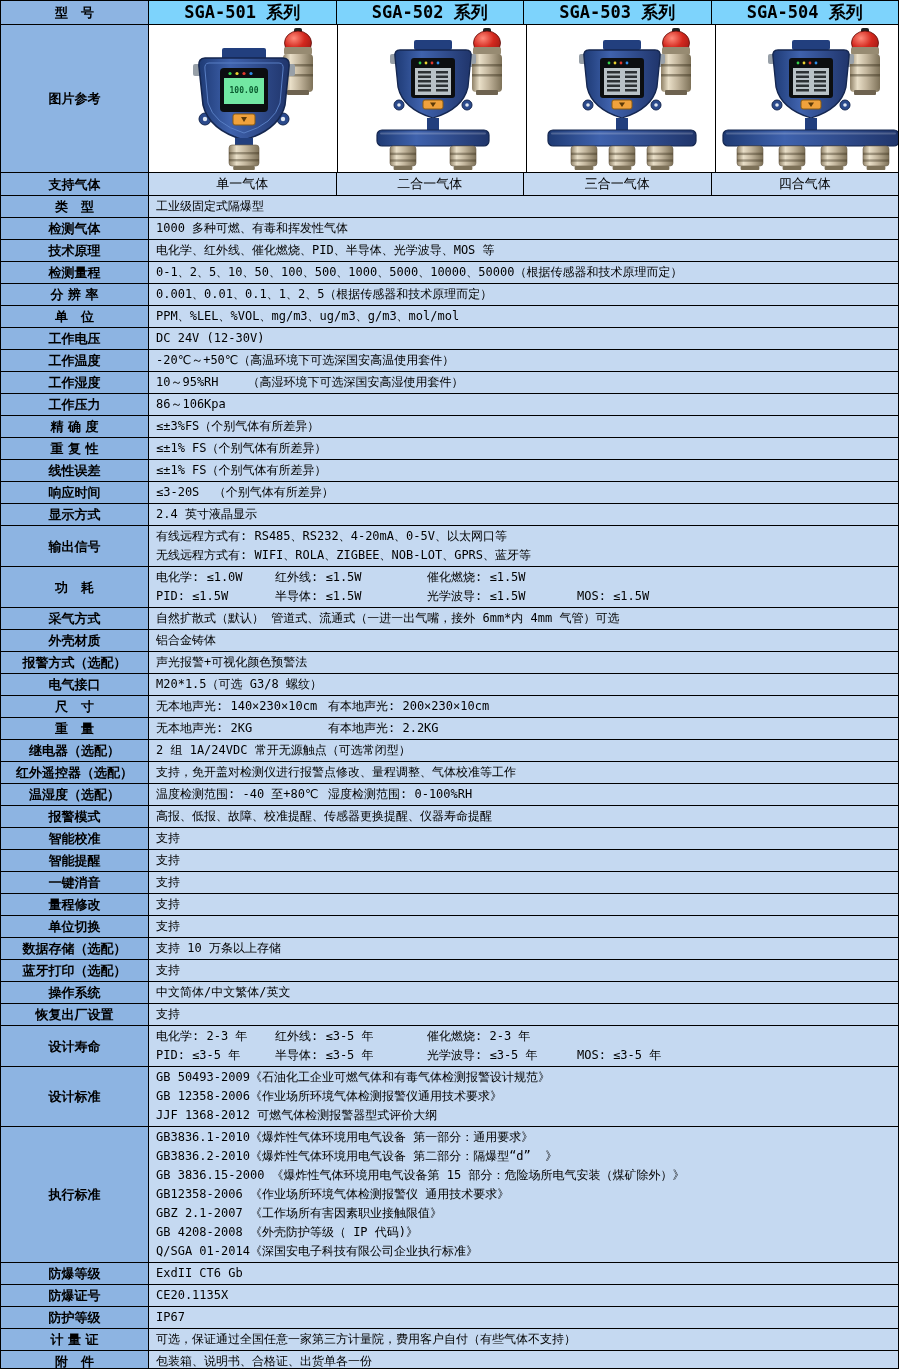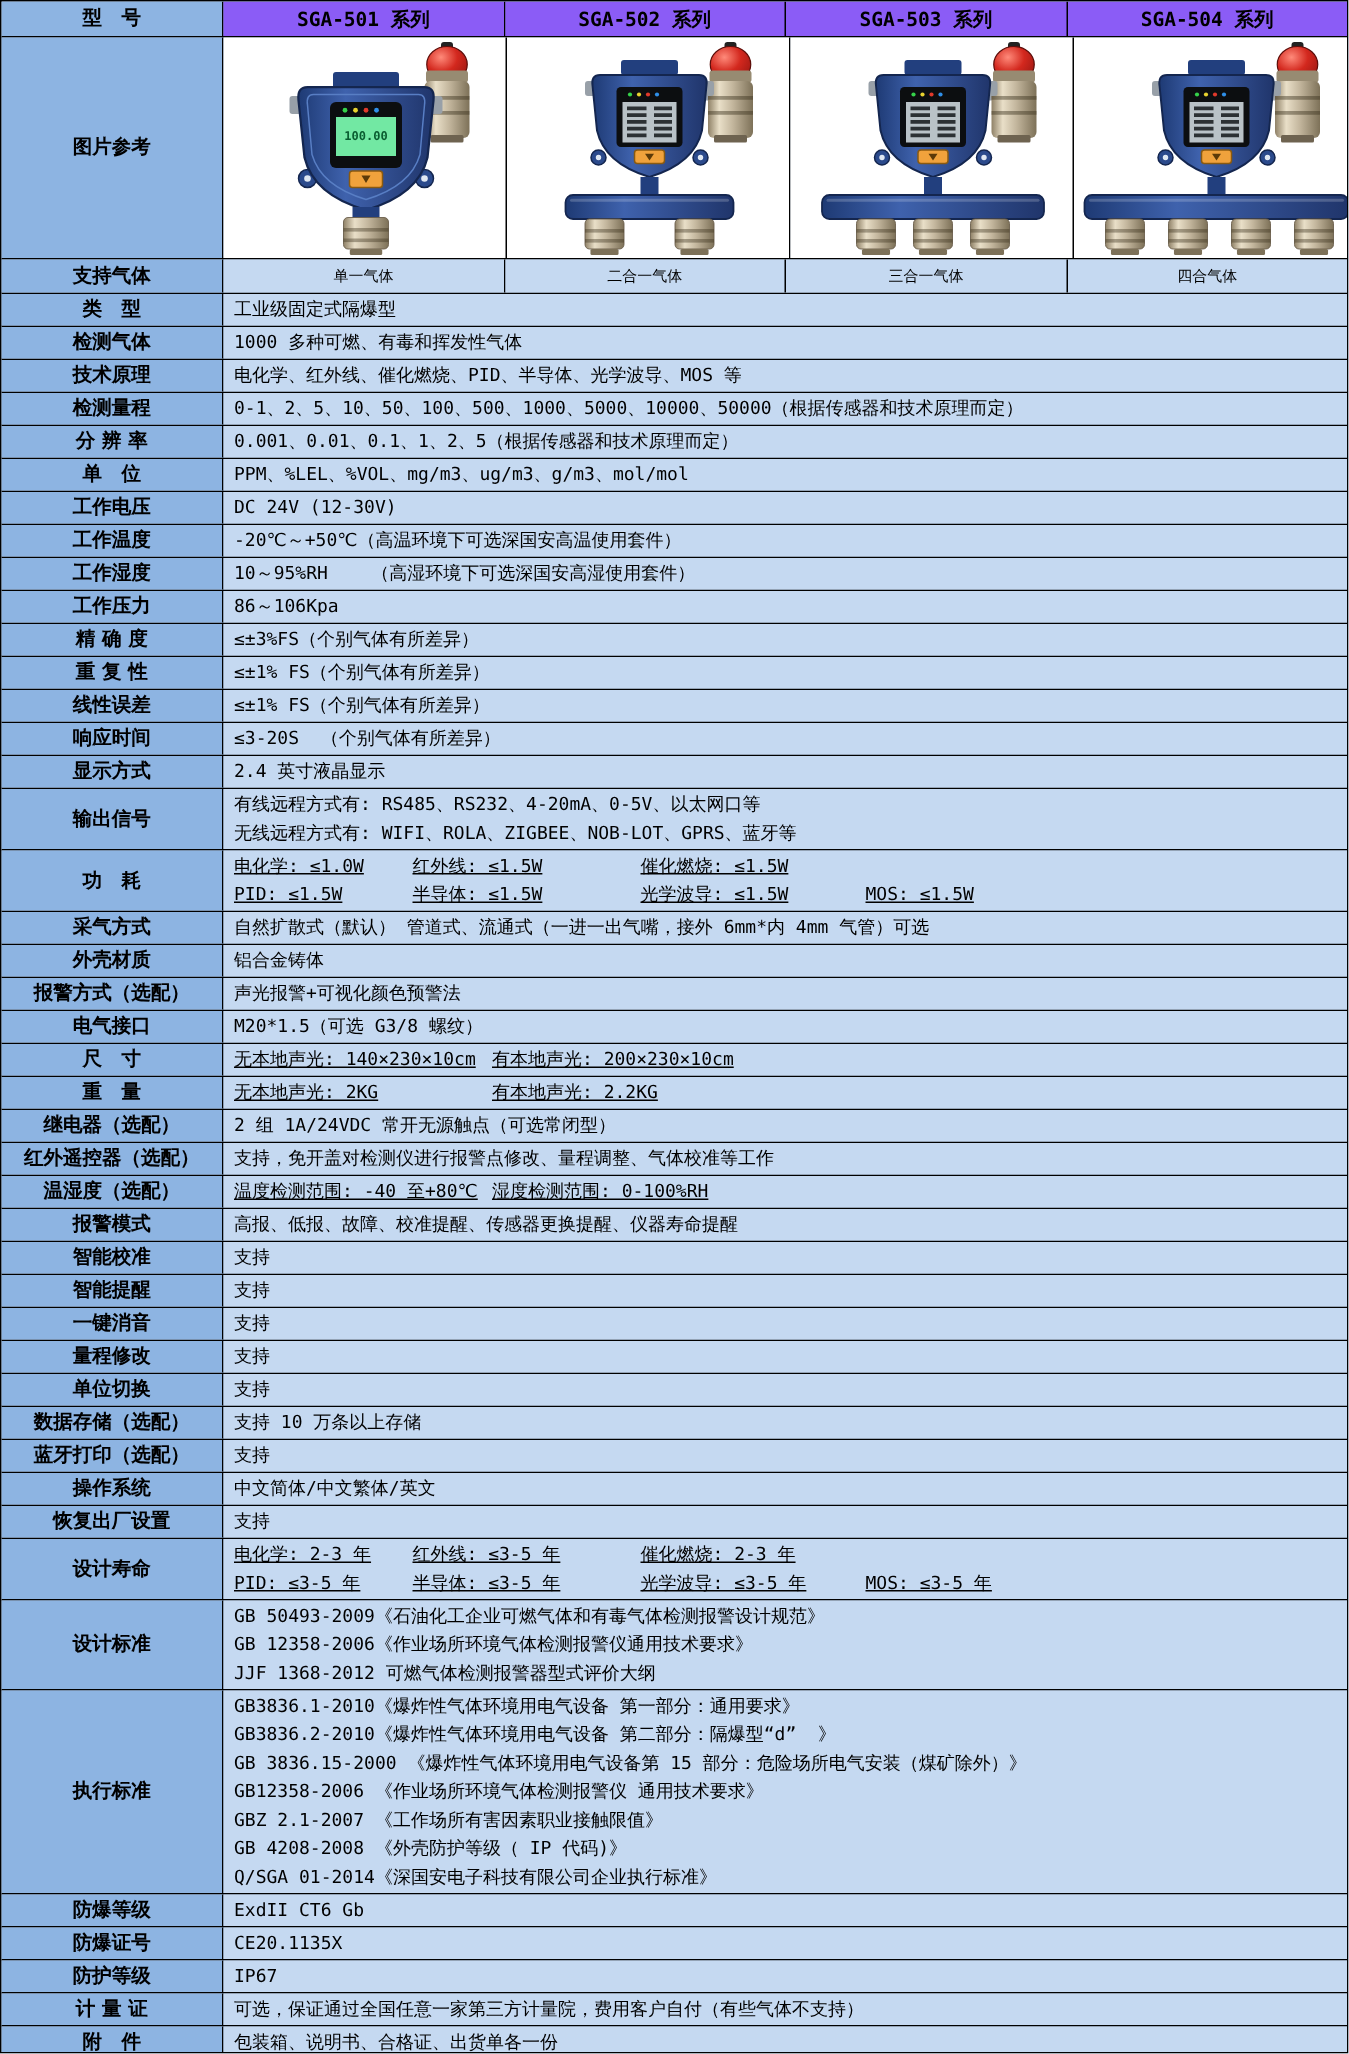--- a/index.html
+++ b/index.html
@@ -9,41 +9,41 @@
   .row:last-child{border-bottom:none;}
   
   .lc{flex:0 0 148px;width:148px;box-sizing:border-box;background:#8DB4E2;border-right:1px solid #000;
       display:flex;align-items:center;justify-content:center;text-align:center;
       font-weight:bold;font-size:13px;color:#000;padding:0 3px;line-height:15px;}
   
   .vc{flex:1;box-sizing:border-box;background:#C5D9F1;display:flex;flex-direction:column;
       justify-content:flex-end;padding:1px 4px 1px 7px;overflow:hidden;}
   .vline{height:19px;line-height:19px;font-size:12px;color:#000;white-space:pre;display:flex;
          font-family:"DejaVu Sans Mono","DejaVu Sans",monospace;}
-  .seg{white-space:pre;flex:0 0 auto;text-decoration:underline;}
+  .seg{white-space:pre;flex:0 0 auto;}
   .c4 .seg:nth-child(1){width:119px;}
   .c4 .seg:nth-child(2){width:152px;}
   .c4 .seg:nth-child(3){width:150px;}
   .c2 .seg:nth-child(1){width:172px;}
   
   .header-row{height:23px;}
-  .mc{flex:1;box-sizing:border-box;background:#8b5cf6;border-right:1px solid #000;
-      display:flex;align-items:center;justify-content:center;font-weight:bold;font-size:13px;
+  .mc{flex:1;box-sizing:border-box;background:#7dd3fc;border-right:1px solid #000;
+      display:flex;align-items:center;justify-content:center;font-weight:bold;font-size:17px;
       font-family:"DejaVu Sans Mono","DejaVu Sans",monospace;}
   .header-row .mc:last-child,.image-row .ic:last-child,.gas-row .gc:last-child{border-right:none;}
   
   .image-row{height:147px;}
   .ic{flex:1;box-sizing:border-box;background:#ffffff;border-right:1px solid #000;
       display:flex;align-items:center;}
   .device{width:188px;height:146px;}
   .device svg{display:block;}
   
   .gas-row{height:22px;}
   .gc{flex:1;box-sizing:border-box;background:#C5D9F1;border-right:1px solid #000;
-      display:flex;align-items:center;justify-content:center;font-size:10px;
+      display:flex;align-items:center;justify-content:center;font-size:13px;
       font-family:"DejaVu Sans Mono","DejaVu Sans",monospace;color:#000;}
 </style>
 </head>
 <body>
 
 <div class="sheet">
 
   <div class="row header-row">
     <div class="lc">型　号</div>
     <div class="mc">SGA-501 系列</div>

